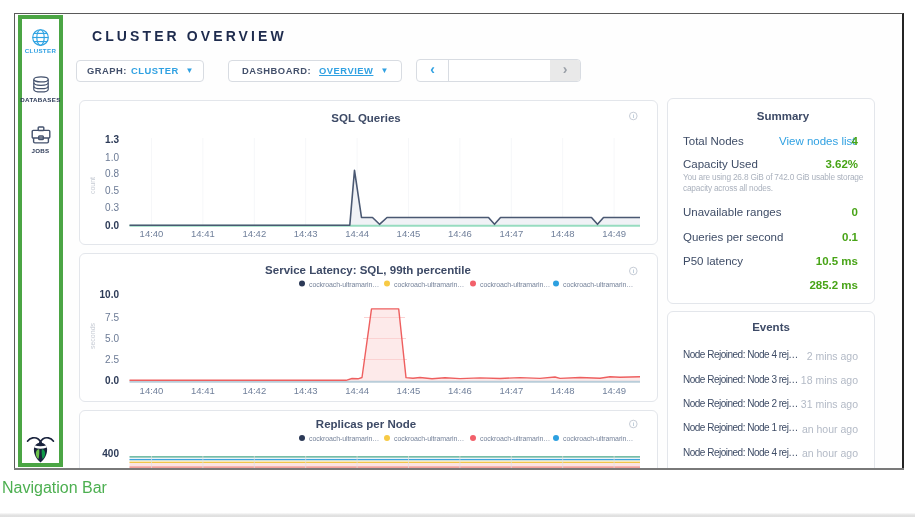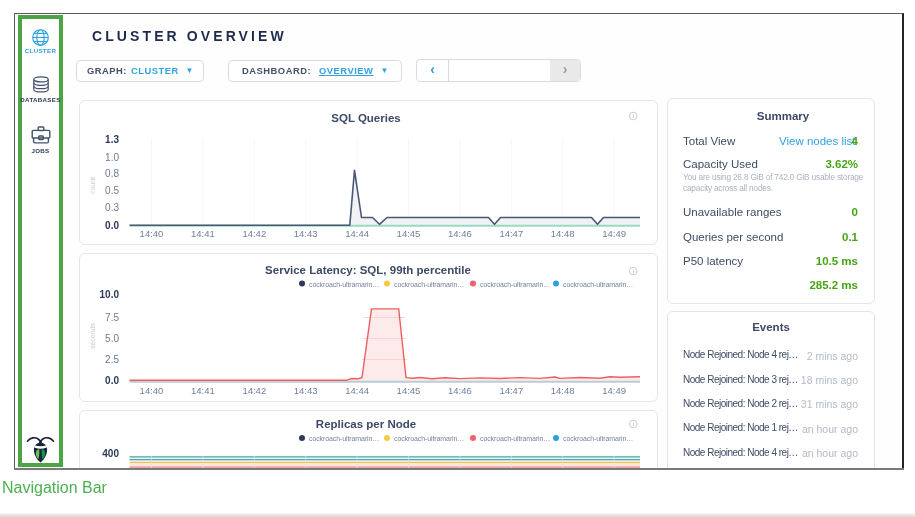--- a/index.html
+++ b/index.html
@@ -197,21 +197,21 @@
       <line x1="329.5" y1="46" x2="329.5" y2="60"></line>
     <line x1="380.9" y1="46" x2="380.9" y2="60"></line>
       <line x1="432.3" y1="46" x2="432.3" y2="60"></line>
     <line x1="483.7" y1="46" x2="483.7" y2="60"></line>
       <line x1="535.1" y1="46" x2="535.1" y2="60"></line>
   </g>
 </svg>
 
 <div class="abs card" style="left:667px;top:98px;width:208px;height:206px;"></div>
 <div class="abs ctitle" style="left:667px;top:110px;width:232px;">Summary</div>
-<div class="abs sumrow" style="left:683px;top:135px;">Total View</div>
+<div class="abs sumrow" style="left:683px;top:135px;">Total Nodes</div>
 <div class="abs sumrow blue" style="left:752px;top:135px;margin-left:27px;">View nodes list</div>
 <div class="abs sumrow green" style="left:683px;top:135px;width:175px;text-align:right;">4</div>
 <div class="abs sumrow" style="left:683px;top:158px;">Capacity Used</div>
 <div class="abs sumrow green" style="left:683px;top:158px;width:175px;text-align:right;">3.62%</div>
 <div class="abs" style="left:683px;top:171.5px;width:190px;font-size:8.3px;letter-spacing:-0.2px;color:#abb2be;line-height:11.5px;">You are using 26.8 GiB of 742.0 GiB usable storage<br>capacity across all nodes.</div>
 <div class="abs sumrow" style="left:683px;top:205.5px;">Unavailable ranges</div>
 <div class="abs sumrow green" style="left:683px;top:205.5px;width:175px;text-align:right;">0</div>
 <div class="abs sumrow" style="left:683px;top:231px;">Queries per second</div>
 <div class="abs sumrow green" style="left:683px;top:231px;width:175px;text-align:right;">0.1</div>
 <div class="abs sumrow" style="left:683px;top:255px;">P50 latency</div>

